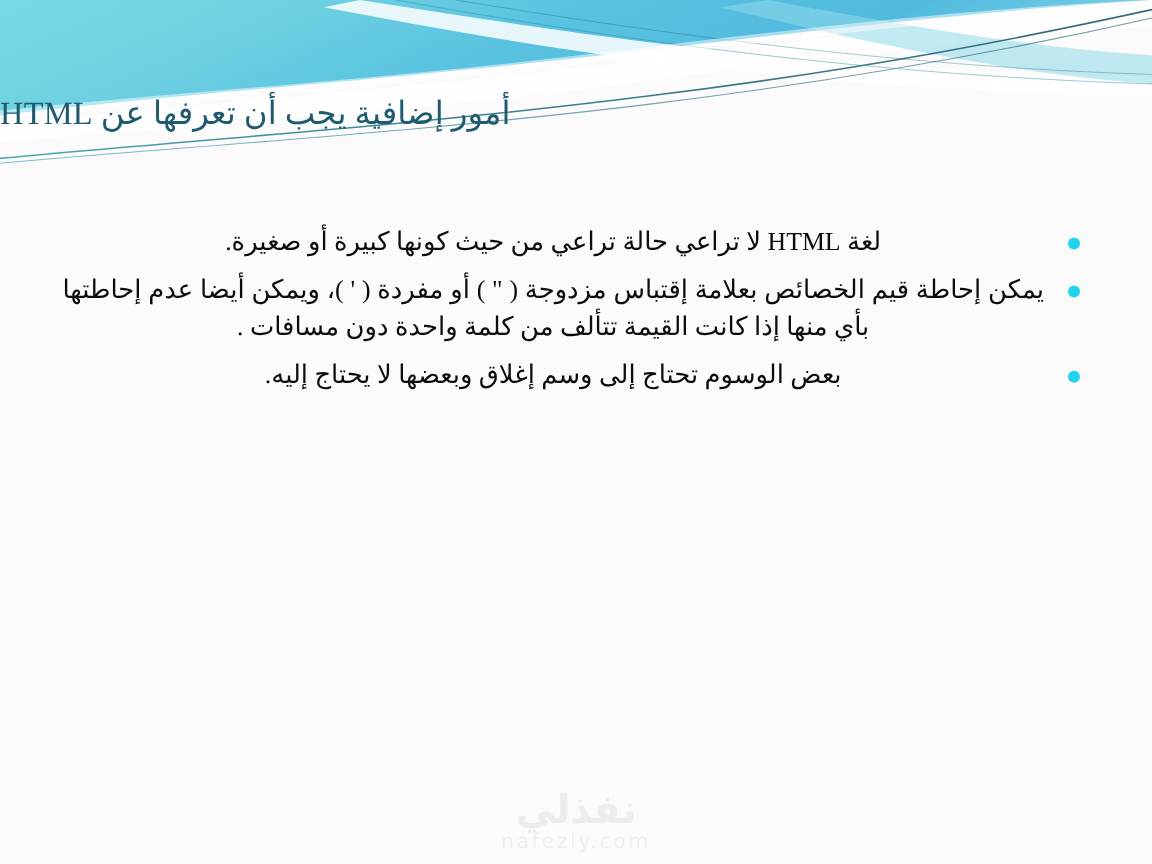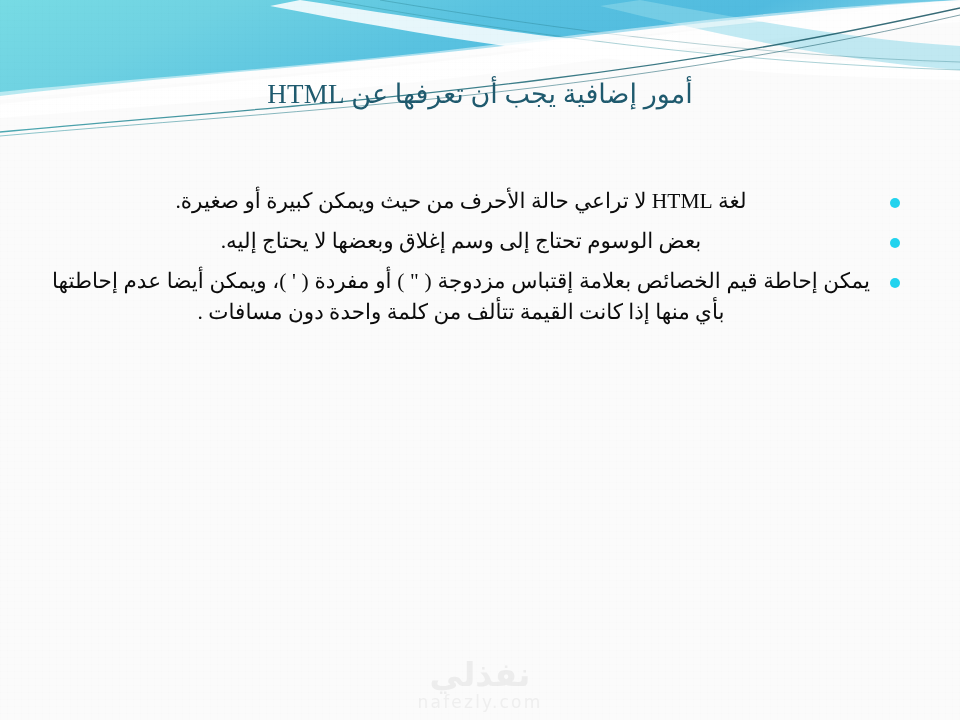--- a/index.html
+++ b/index.html
@@ -50,21 +50,21 @@
   .header-banner svg {
     display: block;
   }
 
   
   .slide-title {
     position: absolute;
     top: 77px;
     left: 0;
     width: 960px;
-    text-align: center;
+    text-align: left;
     color: #1f5a6e;
     font-family: "Liberation Serif", "DejaVu Serif", serif;
     font-size: 27px;
     line-height: 34px;
     letter-spacing: 0.2px;
     direction: rtl;
     z-index: 5;
     white-space: nowrap;
   }
 
@@ -193,33 +193,33 @@
     </svg>
   </div>
 
   <div class="slide-title">أمور إضافية يجب أن تعرفها عن HTML</div>
 
   <div class="content-body">
     <ul class="bullet-list">
 
       <li class="bullet-item centered">
         <span class="bullet-dot"></span>
-        <span class="bullet-text">لغة HTML لا تراعي حالة الأحرف من حيث ويمكن كبيرة أو صغيرة.</span>
+        <span class="bullet-text">لغة HTML لا تراعي حالة تراعي من حيث كونها كبيرة أو صغيرة.</span>
+      </li>
+
+      <li class="bullet-item wrap">
+        <span class="bullet-dot"></span>
+        <span class="bullet-text">يمكن إحاطة قيم الخصائص بعلامة إقتباس مزدوجة ( " ) أو مفردة ( ' )، ويمكن أيضا عدم إحاطتها بأي منها إذا كانت القيمة تتألف من كلمة واحدة دون مسافات .</span>
       </li>
 
       <li class="bullet-item centered">
         <span class="bullet-dot"></span>
         <span class="bullet-text">بعض الوسوم تحتاج إلى وسم إغلاق وبعضها لا يحتاج إليه.</span>
       </li>
 
-      <li class="bullet-item wrap">
-        <span class="bullet-dot"></span>
-        <span class="bullet-text">يمكن إحاطة قيم الخصائص بعلامة إقتباس مزدوجة ( " ) أو مفردة ( ' )، ويمكن أيضا عدم إحاطتها بأي منها إذا كانت القيمة تتألف من كلمة واحدة دون مسافات .</span>
-      </li>
-
 
 
     </ul>
   </div>
 
   <div class="watermark">
     <div class="watermark-arabic">نفذلي</div>
     <div class="watermark-domain">nafezly.com</div>
   </div>
 

